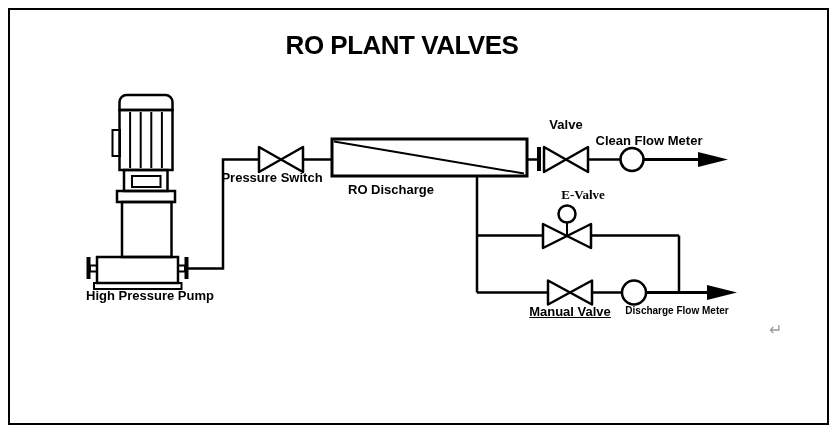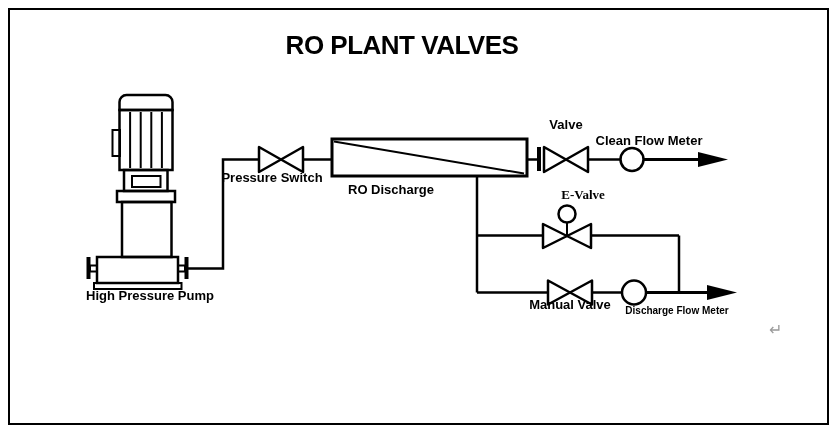--- a/index.html
+++ b/index.html
@@ -44,21 +44,21 @@
     font-weight: 700;
     letter-spacing: -0.5px;
     color: var(--line-color, #000);
     white-space: nowrap;
   }
   .lbl-pressure-switch { left: 272px; top: 171px; }
   .lbl-ro-membrane     { left: 348px; top: 183px; }
   .lbl-valve           { left: 566px; top: 118px; }
   .lbl-clean-flow      { left: 649px; top: 134px; }
   .lbl-e-valve         { left: 583px; top: 188px; font-family: Liberation Serif, serif; }
-  .lbl-manual-valve    { left: 570px; top: 298px; }
+  .lbl-manual-valve    { left: 570px; top: 305px; text-decoration: underline; }
   .lbl-discharge-flow  { left: 677px; top: 305px; font-size: 10px; }
   .lbl-pump            { left: 150px; top: 289px; }
   .return-mark {
     position: absolute;
     left: 769px; top: 320px;
     font-size: 16px;
     color: var(--return-mark, #9b9b9b);
     font-weight: 400;
   }
 </style>

